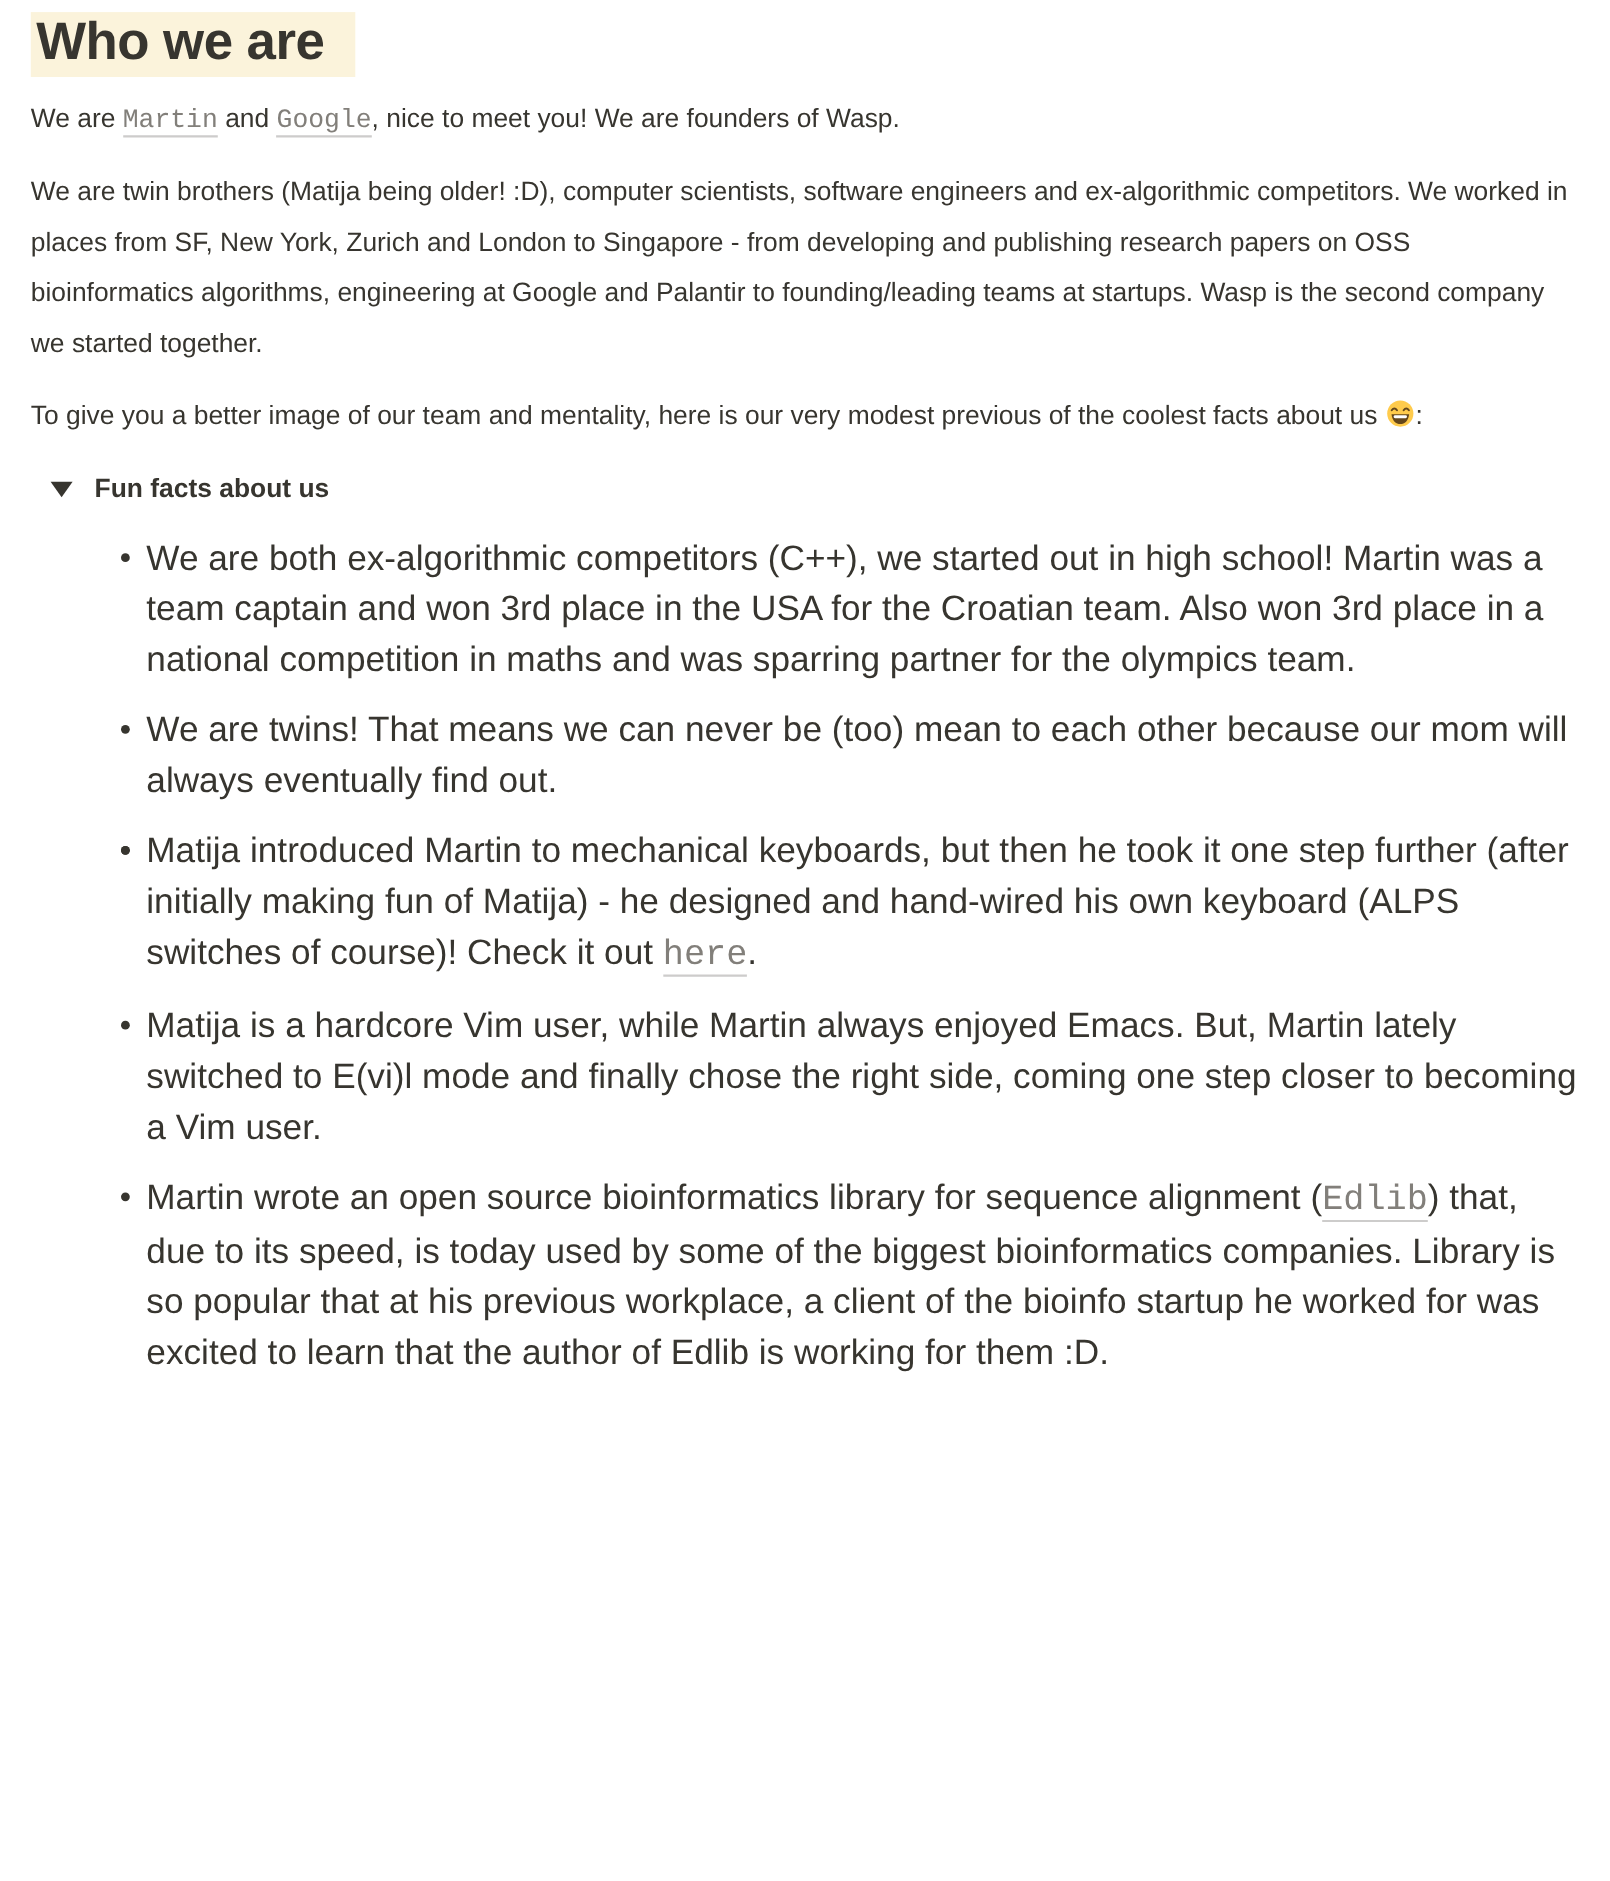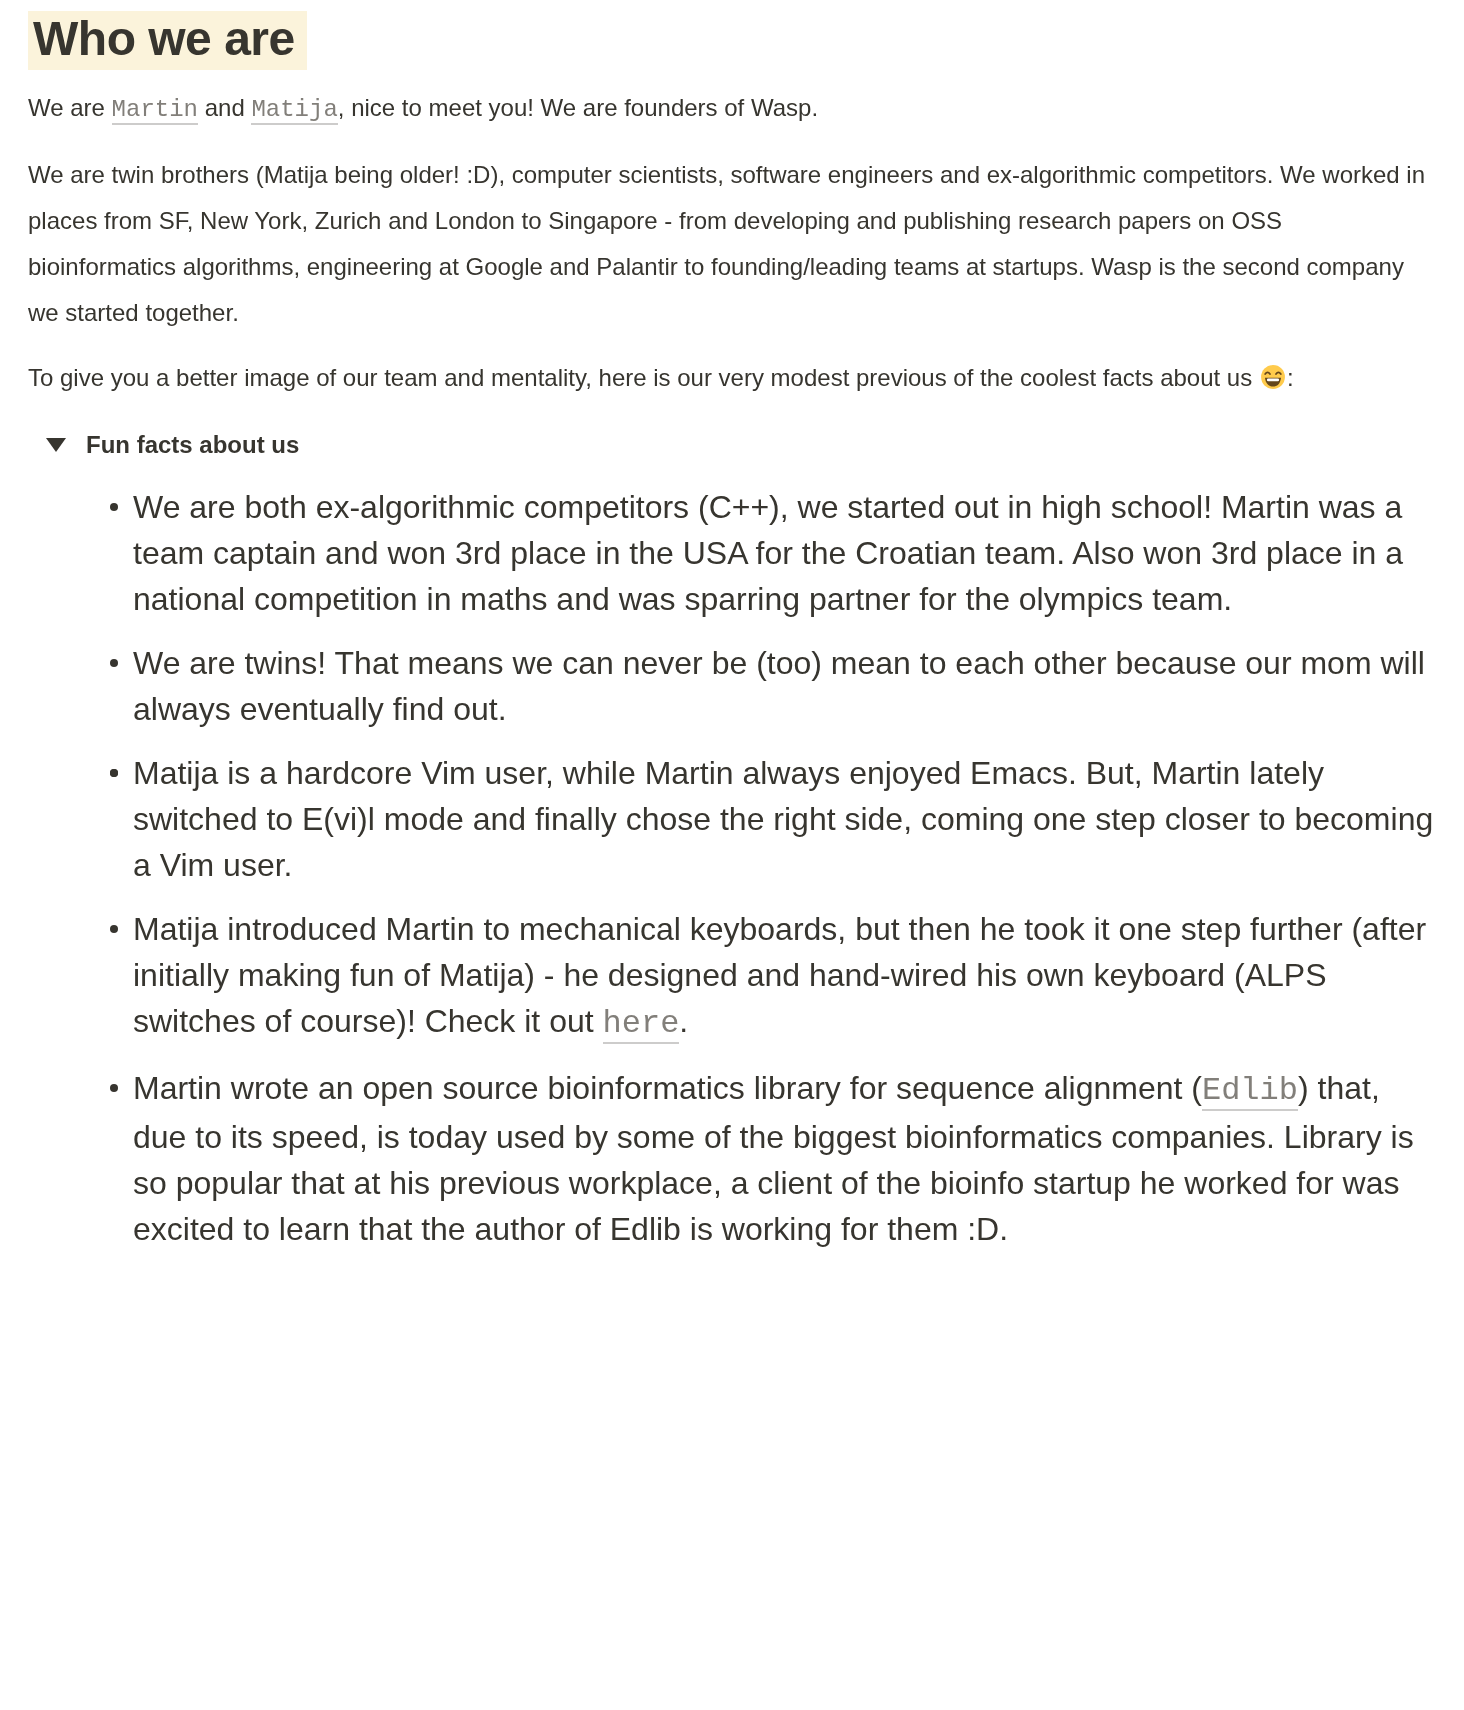--- a/index.html
+++ b/index.html
@@ -15,21 +15,21 @@
   }
   h1.page-title {
     margin: 0 0 4px 0;
     font-size: 48px;
     line-height: 54px;
     font-weight: 700;
     letter-spacing: -0.5px;
   }
   h1 .hl {
     background: #FBF3DB;
-    padding: 1px 12px 5px 5px;
+    padding: 1px 28px 5px 5px;
   }
   p.para {
     margin: 19px 0 0 0;
     font-size: 24px;
     line-height: 46px;
     max-width: 1410px;
   }
   a.inline-link {
     color: #827F7A;
     text-decoration: none;
@@ -96,21 +96,21 @@
     height: 26px;
     vertical-align: -4px;
     margin: 0 1px;
   }
 </style>
 </head>
 <body>
 
 <h1 class="page-title"><span class="hl">Who we are</span></h1>
 
-<p class="para"><span>We are </span><a class="inline-link">Martin</a><span> and </span><a class="inline-link">Matija</a><span>, nice to meet you! We are founders of Wasp.</span></p>
+<p class="para"><span>We are </span><a class="inline-link">Martin</a><span> and </span><a class="inline-link">Google</a><span>, nice to meet you! We are founders of Wasp.</span></p>
 
 <p class="para">We are twin brothers (Matija being older! :D), computer scientists, software engineers and ex-algorithmic competitors. We worked in places from SF, New York, Zurich and London to Singapore - from developing and publishing research papers on OSS bioinformatics algorithms, engineering at Google and Palantir to founding/leading teams at startups. Wasp is the second company we started together.</p>
 
 <p class="para"><span>To give you a better image of our team and mentality, here is our very modest previous of the coolest facts about us </span><svg class="emoji-svg" viewBox="0 0 24 24" aria-hidden="true">
       <circle cx="12" cy="12" r="11" fill="#FFCB4C"></circle>
       <path d="M4.8,9.2 Q7,6.2 9.2,9.2" stroke="#65471B" stroke-width="1.7" fill="none" stroke-linecap="round"></path>
       <path d="M14.8,9.2 Q17,6.2 19.2,9.2" stroke="#65471B" stroke-width="1.7" fill="none" stroke-linecap="round"></path>
       <path d="M4.6,12.6 C5.2,18.2 8.3,20.8 12,20.8 C15.7,20.8 18.8,18.2 19.4,12.6 Z" fill="#65471B"></path>
       <rect x="6.4" y="13.3" width="11.2" height="2.6" rx="1.2" fill="#FFFFFF"></rect>
     </svg><span>:</span></p>
@@ -119,16 +119,16 @@
   <button class="toggle-btn" aria-expanded="true">
       <span class="tri-down"></span>
     </button>
   <div class="toggle-label">Fun facts about us</div>
 </div>
 
 <ul class="fact-list">
   <li><span class="dot"></span><span>We are both ex-algorithmic competitors (C++), we started out in high school! Martin was a team captain and won 3rd place in the USA for the Croatian team. Also won 3rd place in a national competition in maths and was sparring partner for the olympics team.</span></li>
   <li><span class="dot"></span><span>We are twins! That means we can never be (too) mean to each other because our mom will always eventually find out.</span></li>
   <li><span class="dot"></span></li>
+  <li><span class="dot"></span><span>Matija introduced Martin to mechanical keyboards, but then he took it one step further (after initially making fun of Matija) - he designed and hand-wired his own keyboard (ALPS switches of course)! Check it out </span><a class="inline-link">here</a><span>.</span></li>
   <li><span class="dot"></span><span>Matija is a hardcore Vim user, while Martin always enjoyed Emacs. But, Martin lately switched to E(vi)l mode and finally chose the right side, coming one step closer to becoming a Vim user.</span></li>
-  <li><span class="dot"></span><span>Matija introduced Martin to mechanical keyboards, but then he took it one step further (after initially making fun of Matija) - he designed and hand-wired his own keyboard (ALPS switches of course)! Check it out </span><a class="inline-link">here</a><span>.</span></li>
   <li><span class="dot"></span><span>Martin wrote an open source bioinformatics library for sequence alignment (</span><a class="inline-link">Edlib</a><span>) that, due to its speed, is today used by some of the biggest bioinformatics companies. Library is so popular that at his previous workplace, a client of the bioinfo startup he worked for was excited to learn that the author of Edlib is working for them :D.</span></li>
 </ul>
 
 </body></html>

